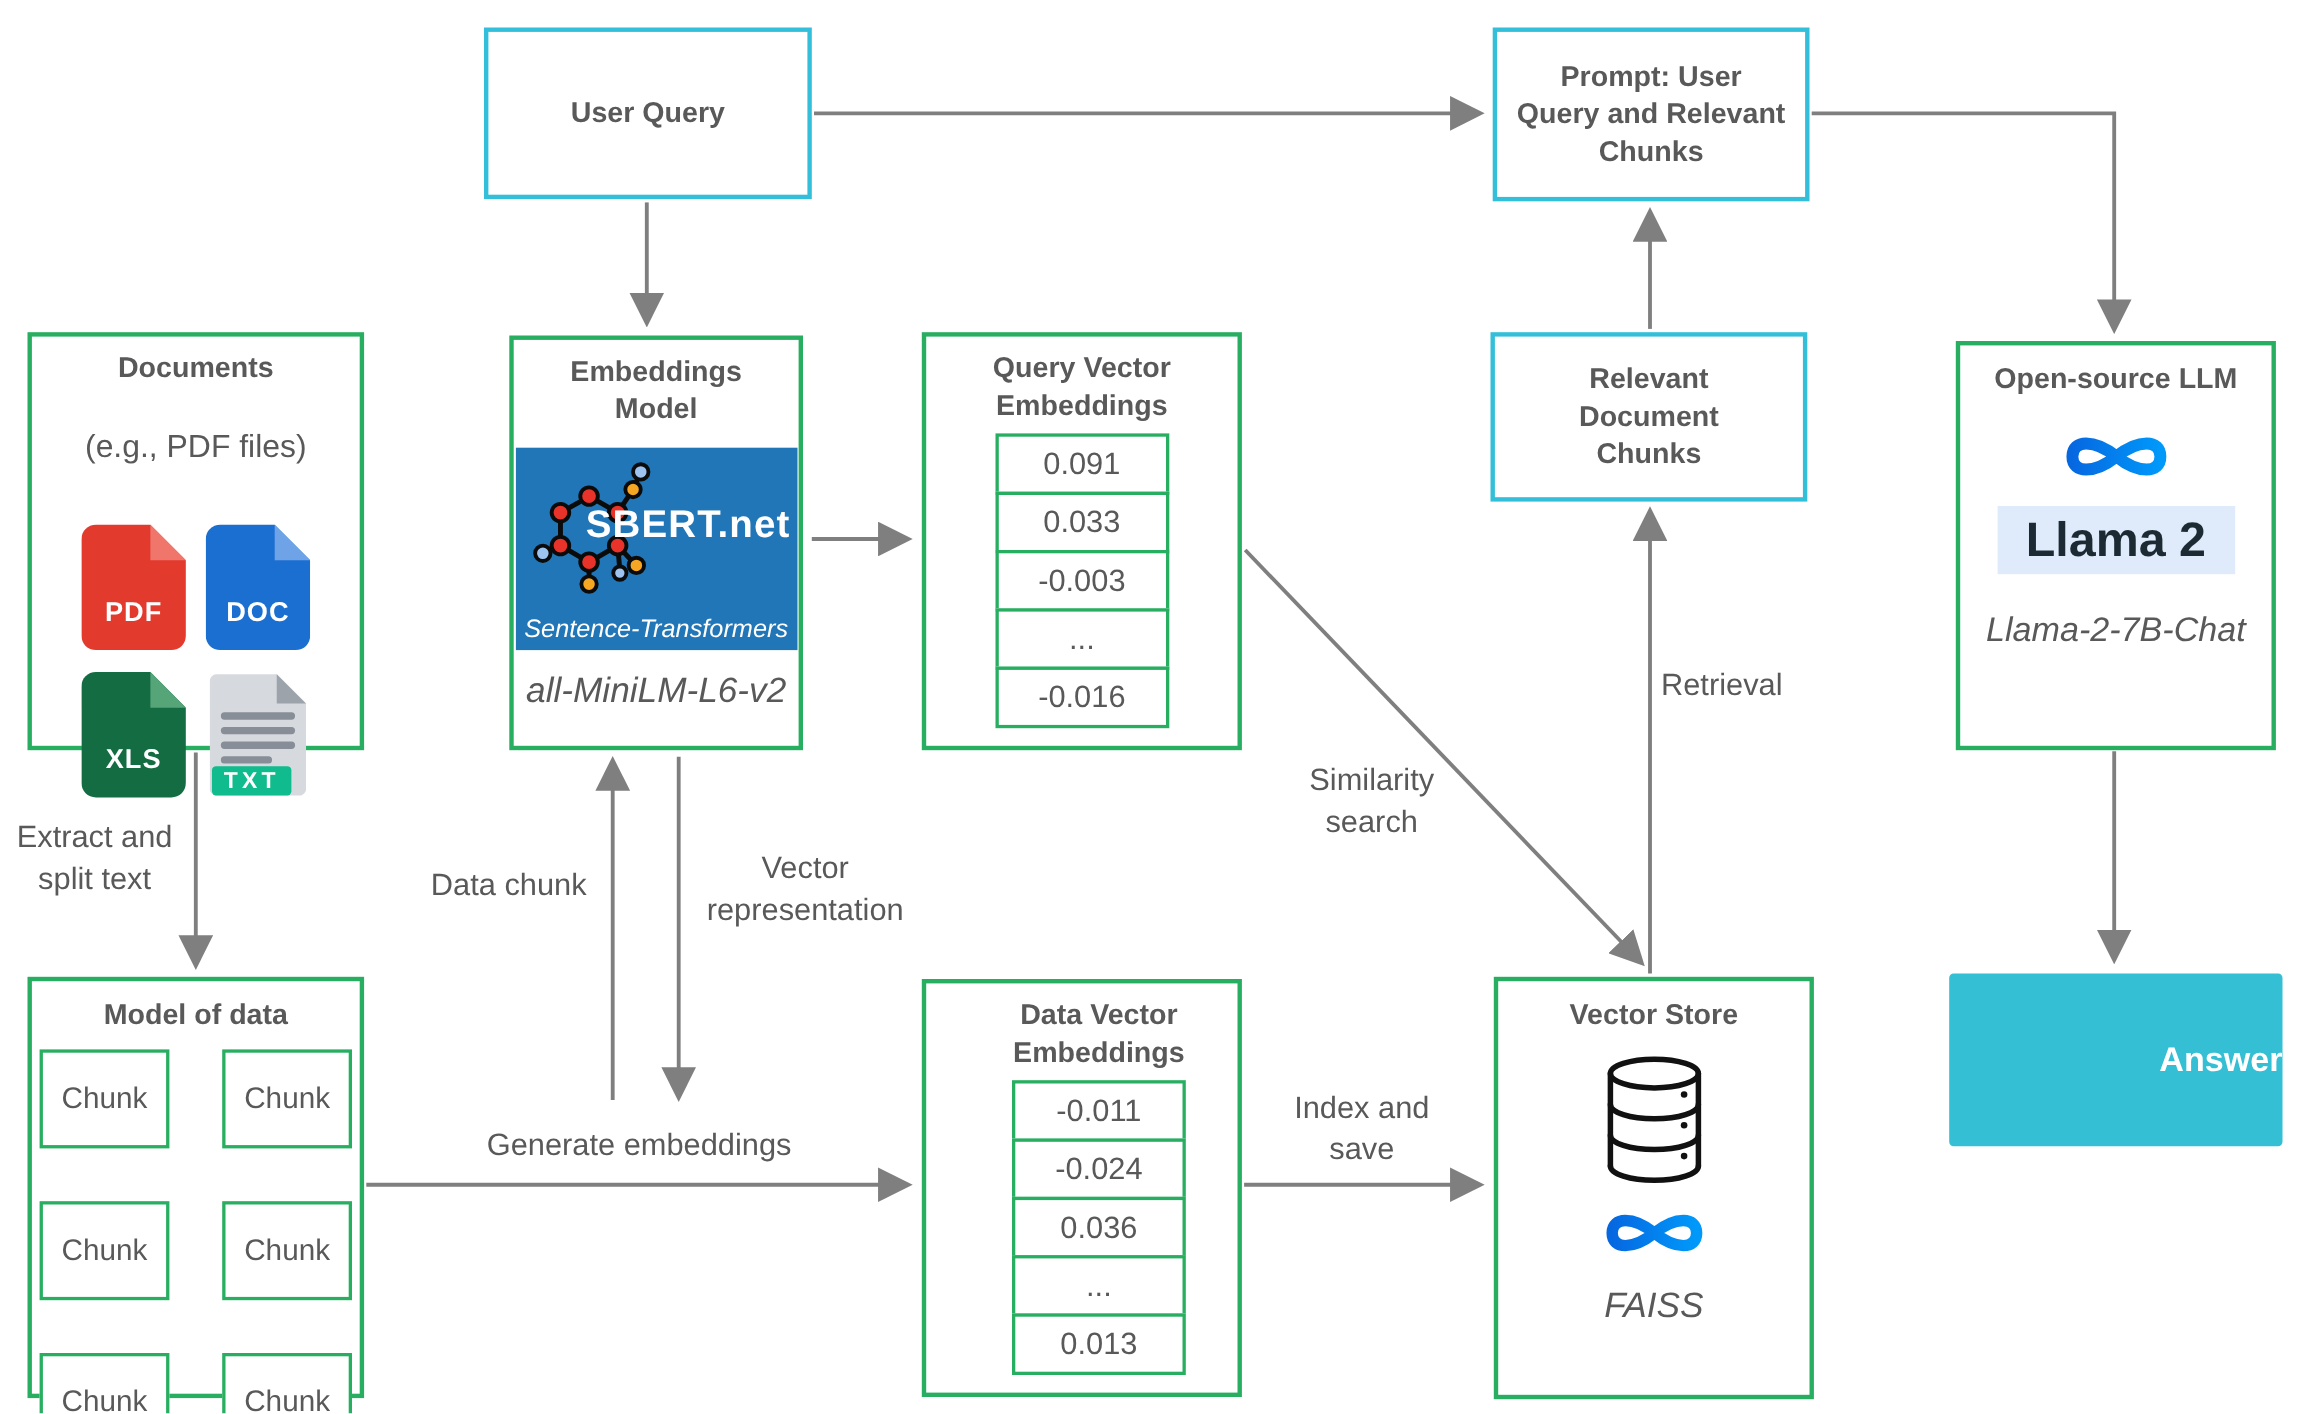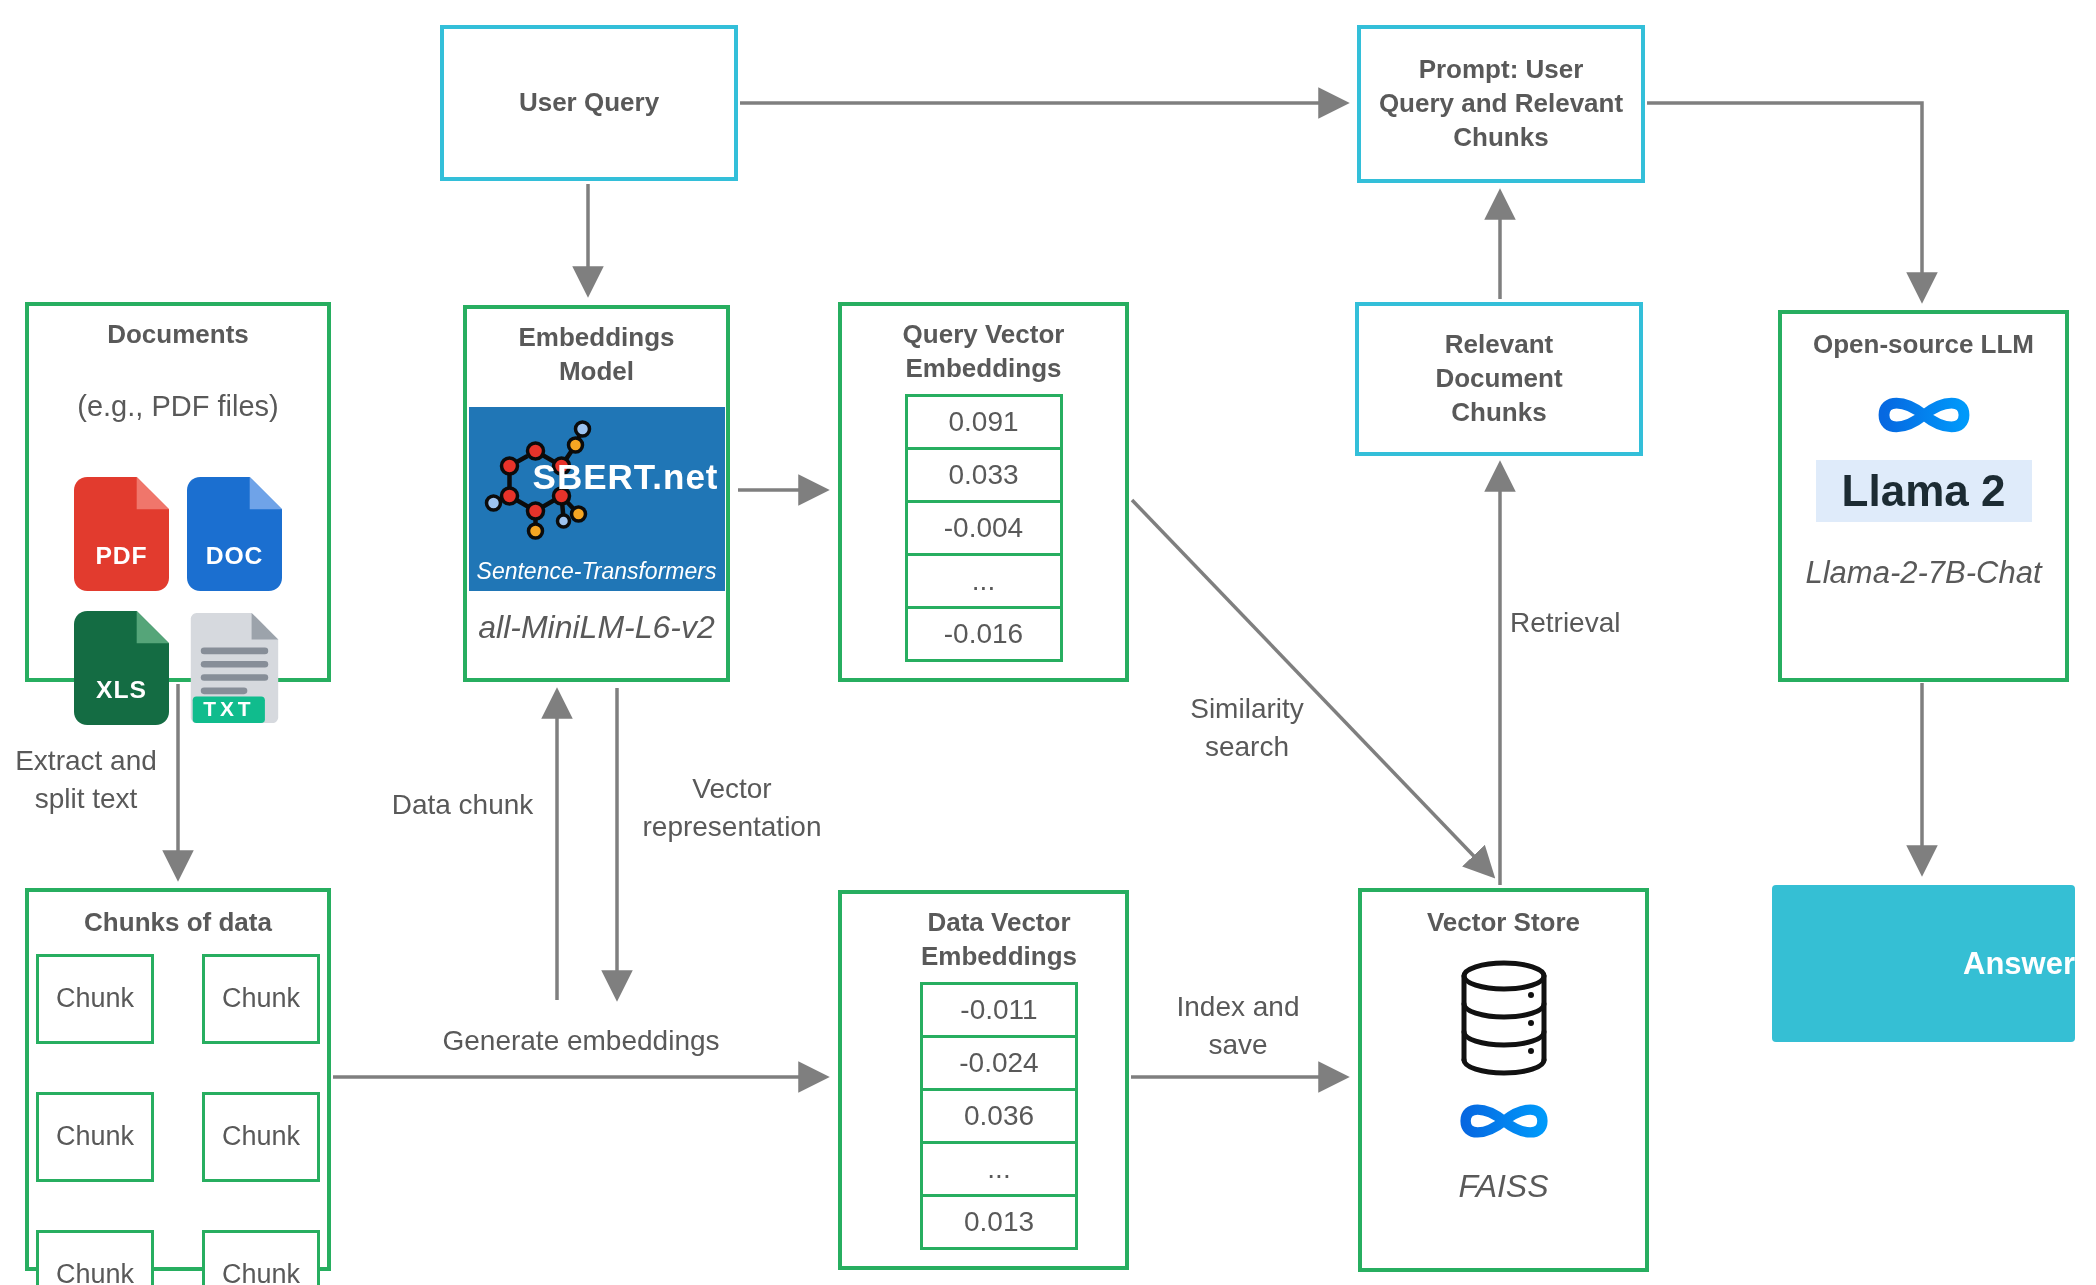--- a/index.html
+++ b/index.html
@@ -138,21 +138,21 @@
       <div class="sbert-sub">Sentence-Transformers</div>
     </div>
     <div class="subtitle italic" style="font-size:32px;margin-top:16px;">all-MiniLM-L6-v2</div>
   </div>
 
   <div class="box" style="left:838px;top:302px;width:291px;height:380px;padding-top:12px;">
     <div class="title" style="width:220px;">Query Vector Embeddings</div>
     <div class="vstack" style="margin-top:8px;">
       <div class="vcell">0.091</div>
       <div class="vcell">0.033</div>
-      <div class="vcell">-0.004</div>
+      <div class="vcell">-0.003</div>
       <div class="vcell">...</div>
       <div class="vcell">-0.016</div>
     </div>
   </div>
 
   <div class="box cyan" style="left:1355px;top:302px;width:288px;height:154px;justify-content:center;">
     <div class="title" style="width:210px;">Relevant Document Chunks</div>
   </div>
 
   <div class="box" style="left:1778px;top:310px;width:291px;height:372px;padding-top:14px;justify-content:flex-start;">
@@ -164,21 +164,21 @@
         <stop offset="0" stop-color="#0668E1"></stop>
             <stop offset="1" stop-color="#0099FA"></stop>
       </linearGradient>
         </defs>
     </svg>
     <div class="llama-chip" style="margin-top:14px;">Llama 2</div>
     <div class="subtitle italic" style="font-size:31px;margin-top:32px;">Llama-2-7B-Chat</div>
   </div>
 
   <div class="box" style="left:25px;top:888px;width:306px;height:383px;padding-top:14px;">
-    <div class="title">Chunks of data</div>
+    <div class="title">Model of data</div>
     <div class="chunk-grid">
       <div class="chunk-cell">Chunk</div>
       <div class="chunk-cell">Chunk</div>
       <div class="chunk-cell">Chunk</div>
       <div class="chunk-cell">Chunk</div>
       <div class="chunk-cell">Chunk</div>
       <div class="chunk-cell">Chunk</div>
     </div>
   </div>
 

